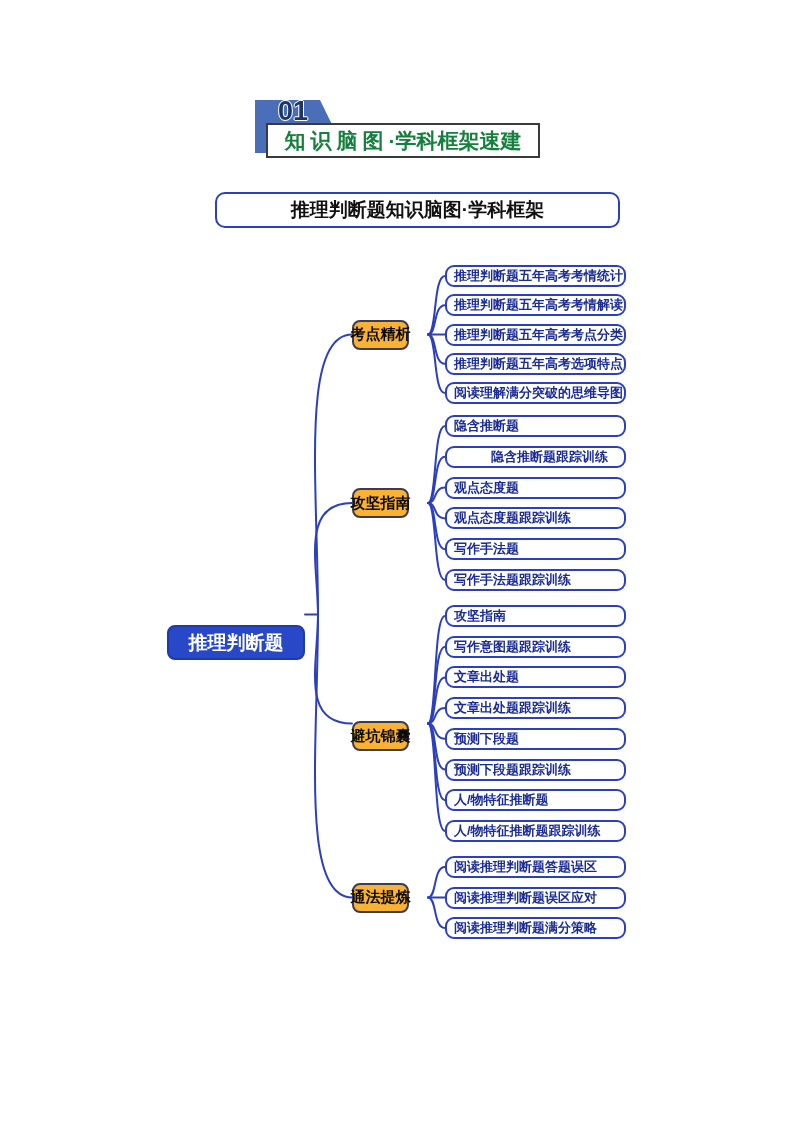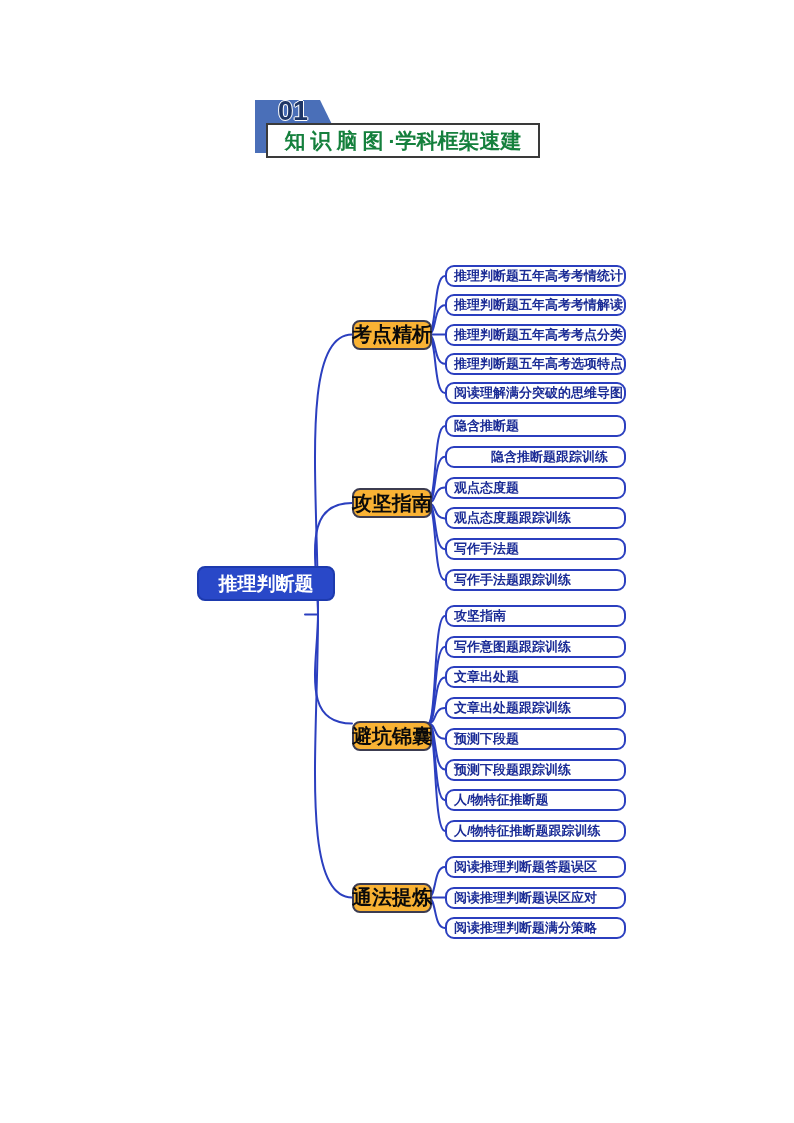--- a/index.html
+++ b/index.html
@@ -42,24 +42,24 @@
     font-weight:bold;font-size:19px;color:#111;white-space:nowrap;
   }
   #connectors{position:absolute;left:0;top:0;width:794px;height:1123px;}
   .root-node{
     position:absolute;left:167px;width:138px;height:35px;
     background:var(--root);border:2px solid var(--rootBorder);border-radius:8px;box-sizing:border-box;
     display:flex;align-items:center;justify-content:center;
     font-weight:bold;font-size:19px;color:#ffffff;white-space:nowrap;
   }
   .branch-node{
-    position:absolute;left:352px;width:80px;height:30px;
+    position:absolute;left:352px;width:57px;height:30px;
     background:var(--branch);border:2px solid var(--branchBorder);border-radius:8px;box-sizing:border-box;
     display:flex;align-items:center;justify-content:center;
-    font-weight:bold;font-size:20px;color:#0a0a0a;white-space:nowrap;
+    font-weight:bold;font-size:15px;color:#0a0a0a;white-space:nowrap;
   }
   .leaf-node{
     position:absolute;left:445px;width:181px;height:22px;
     background:#fff;border:2px solid var(--line);border-radius:9px;box-sizing:border-box;
     display:flex;align-items:center;
     font-weight:bold;font-size:13px;color:var(--leafText);
     padding-left:7px;white-space:nowrap;overflow:hidden;
   }
 </style>
 </head>
@@ -67,20 +67,21 @@
 
 <div class="page">
 
   <div class="banner"></div>
   <div class="badge">01</div>
   <div class="header-box">
     <span class="strong">知识脑图</span>
       <span>·学科框架速建</span>
   </div>
 
+  <div class="subtitle-box">推理判断题知识脑图·学科框架</div>
 
   <svg id="connectors" xmlns="http://www.w3.org/2000/svg">
       <path d="M 428 334.5 C 437 334.5 433 276 445 276" fill="none" stroke="var(--line)" stroke-width="2" stroke-linecap="round"></path>
       <path d="M 428 334.5 C 437 334.5 433 305.25 445 305.25" fill="none" stroke="var(--line)" stroke-width="2" stroke-linecap="round"></path>
       <path d="M 428 334.5 C 437 334.5 433 334.5 445 334.5" fill="none" stroke="var(--line)" stroke-width="2" stroke-linecap="round"></path>
       <path d="M 428 334.5 C 437 334.5 433 363.75 445 363.75" fill="none" stroke="var(--line)" stroke-width="2" stroke-linecap="round"></path>
       <path d="M 428 334.5 C 437 334.5 433 393 445 393" fill="none" stroke="var(--line)" stroke-width="2" stroke-linecap="round"></path>
       <path d="M 428 503 C 437 503 433 426 445 426" fill="none" stroke="var(--line)" stroke-width="2" stroke-linecap="round"></path>
       <path d="M 428 503 C 437 503 433 456.8 445 456.8" fill="none" stroke="var(--line)" stroke-width="2" stroke-linecap="round"></path>
       <path d="M 428 503 C 437 503 433 487.6 445 487.6" fill="none" stroke="var(--line)" stroke-width="2" stroke-linecap="round"></path>
@@ -98,21 +99,21 @@
       <path d="M 428 897.5 C 437 897.5 433 867 445 867" fill="none" stroke="var(--line)" stroke-width="2" stroke-linecap="round"></path>
       <path d="M 428 897.5 C 437 897.5 433 897.5 445 897.5" fill="none" stroke="var(--line)" stroke-width="2" stroke-linecap="round"></path>
       <path d="M 428 897.5 C 437 897.5 433 928 445 928" fill="none" stroke="var(--line)" stroke-width="2" stroke-linecap="round"></path>
       <path d="M 305 614.6125 L 318 614.6125" fill="none" stroke="var(--line)" stroke-width="2" stroke-linecap="round"></path>
       <path d="M 318 614.6125 C 318 488.561875 300 334.5 352 334.5" fill="none" stroke="var(--line)" stroke-width="2" stroke-linecap="round"></path>
       <path d="M 318 614.6125 C 318 564.3868749999999 300 503 352 503" fill="none" stroke="var(--line)" stroke-width="2" stroke-linecap="round"></path>
       <path d="M 318 614.6125 C 318 663.589375 300 723.45 352 723.45" fill="none" stroke="var(--line)" stroke-width="2" stroke-linecap="round"></path>
       <path d="M 318 614.6125 C 318 741.911875 300 897.5 352 897.5" fill="none" stroke="var(--line)" stroke-width="2" stroke-linecap="round"></path>
     </svg>
 
-  <div class="root-node" style="top: 566px; margin-left: 30px;">推理判断题</div>
+  <div class="root-node" style="top: 625px;">推理判断题</div>
 
   <div id="nodes">
       <div class="branch-node" style="top: 319.5px;">考点精析</div>
       <div class="leaf-node" style="top: 265px;">推理判断题五年高考考情统计</div>
       <div class="leaf-node" style="top: 294.25px;">推理判断题五年高考考情解读</div>
       <div class="leaf-node" style="top: 323.5px;">推理判断题五年高考考点分类</div>
       <div class="leaf-node" style="top: 352.75px;">推理判断题五年高考选项特点</div>
       <div class="leaf-node" style="top: 382px;">阅读理解满分突破的思维导图</div>
       <div class="branch-node" style="top: 488px;">攻坚指南</div>
       <div class="leaf-node" style="top: 415px; text-align: right;">隐含推断题</div>

